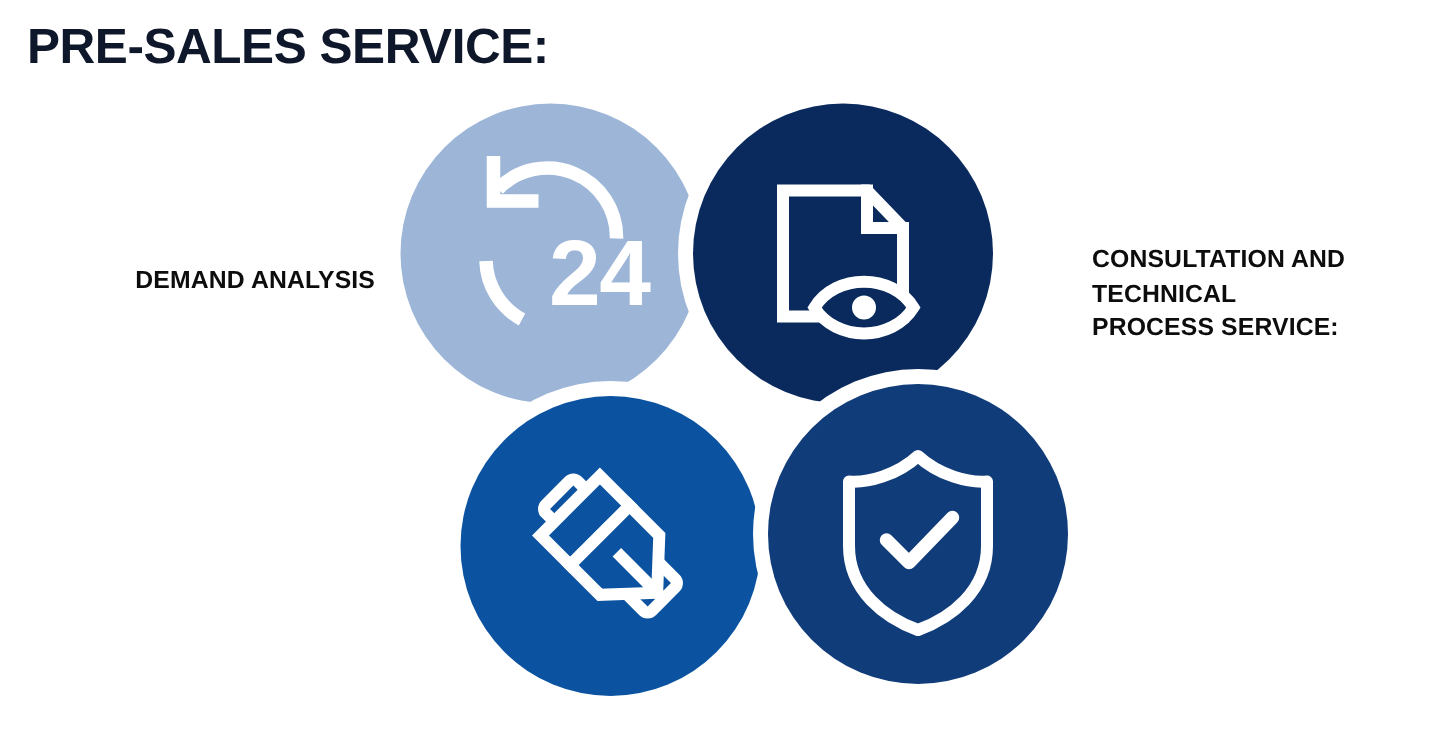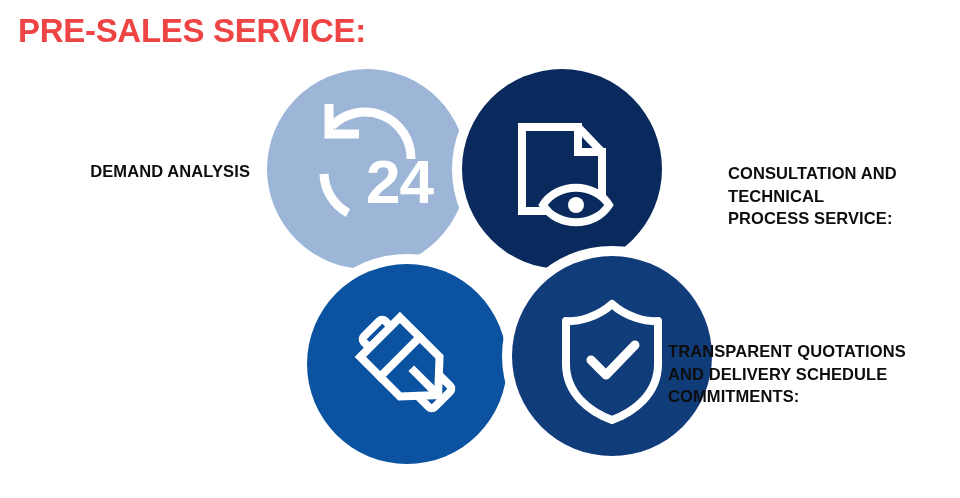--- a/index.html
+++ b/index.html
@@ -23,21 +23,21 @@
   }
 
   
   .page-title {
     position: absolute;
     left: 18px;
     top: 12px;
     font-size: 33px;
     font-weight: bold;
     letter-spacing: -0.3px;
-    color: #ef4444;
+    color: #0f172a;
     white-space: nowrap;
   }
 
   
   .circle-cluster {
     position: absolute;
     left: 262px;
     top: 64px;
     width: 440px;
     height: 410px;
@@ -60,21 +60,21 @@
     letter-spacing: 0.1px;
   }
   .label-left {
     text-align: right;
   }
   .label-right {
     text-align: left;
   }
   .label .ln { display: block; white-space: nowrap; }
 
-  #label-demand-analysis  { left: 10px;  top: 160px; width: 240px; }
+  #label-demand-analysis  { left: 10px;  top: 176px; width: 240px; }
   #label-technical        { left: 728px; top: 162px; width: 225px; }
   #label-sample-video     { left: 10px;  top: 352px; width: 240px; }
   #label-transparent      { left: 668px; top: 340px; width: 292px; }
 </style>
 </head>
 <body>
 
 <div id="infographic">
 
   <div class="page-title">PRE-SALES SERVICE:</div>
@@ -169,19 +169,14 @@
     <span class="ln">DEMAND ANALYSIS</span>
   </div>
 
   <div class="label label-right" id="label-technical">
     <span class="ln">CONSULTATION AND</span>
     <span class="ln">TECHNICAL</span>
     <span class="ln">PROCESS SERVICE:</span>
   </div>
 
 
-  <div class="label label-right" id="label-transparent">
-    <span class="ln">TRANSPARENT QUOTATIONS</span>
-    <span class="ln">AND DELIVERY SCHEDULE</span>
-    <span class="ln">COMMITMENTS:</span>
-  </div>
 
 </div>
 
 </body></html>

